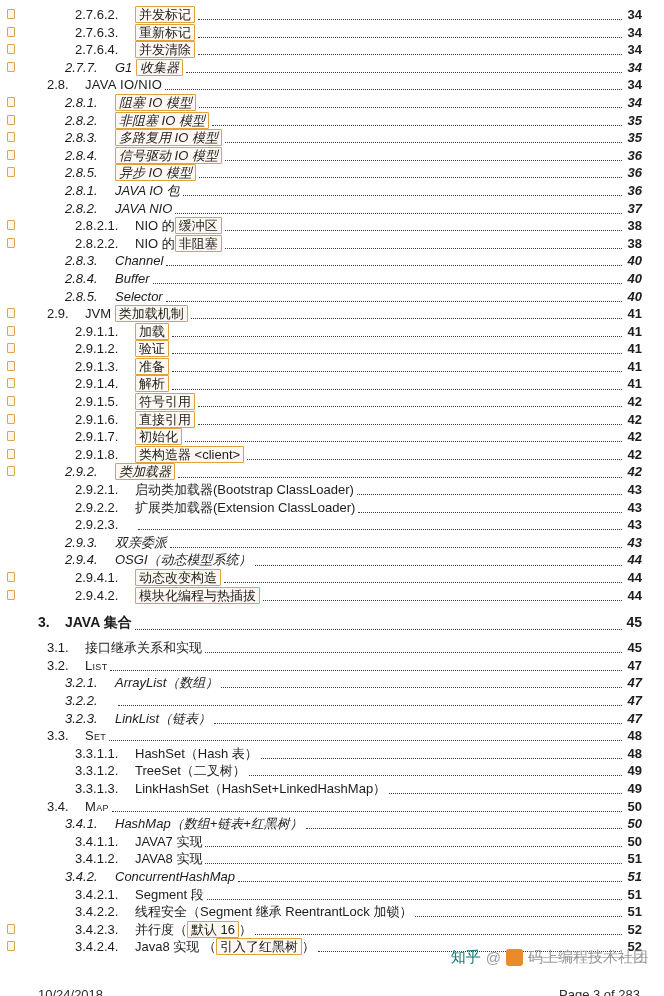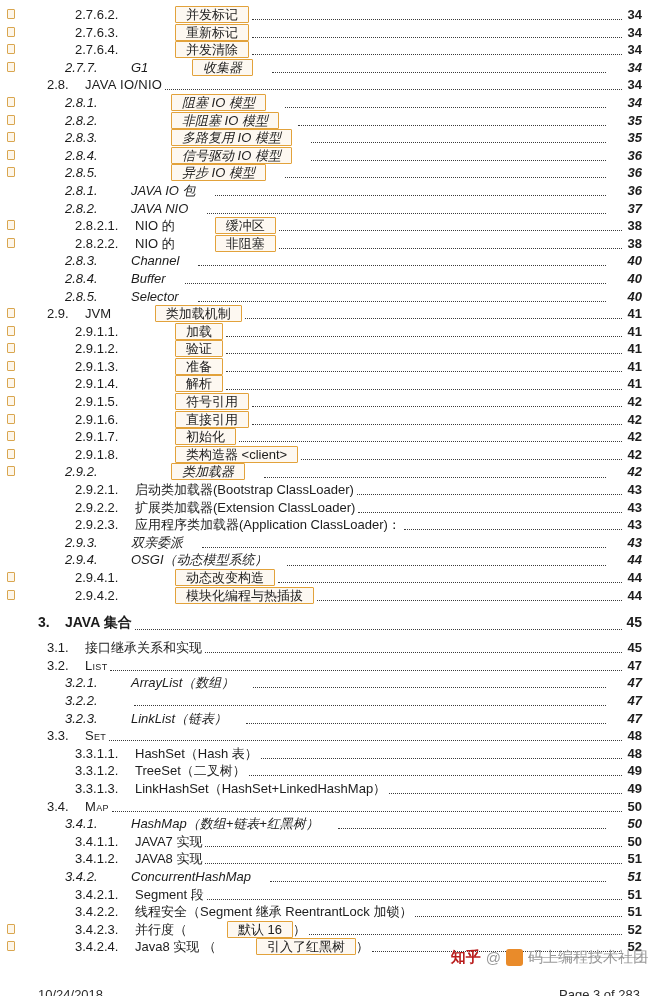--- a/index.html
+++ b/index.html
@@ -17,33 +17,32 @@
     display:flex;
     align-items:flex-start;
     height:17.6px;
     line-height:17.6px;
     font-size:13px;
     white-space:nowrap;
   }
   .num { flex:none; }
   .lvl1 .num { width:27px; }
   .lvl2 { padding-left:9px; }  .lvl2 .num { width:38px; }
-  .lvl3 { padding-left:27px;gap:16px; } .lvl3 .num { width:50px; }
+  .lvl3 { padding-left:27px; } .lvl3 .num { width:50px; }
   .lvl4 { padding-left:37px; } .lvl4 .num { width:60px; }
   .italic { font-style:italic; }
   .bold { font-weight:700; font-size:14px; }
   .caps .txt { font-variant:small-caps; letter-spacing:.3px; }
   .heading { height:21px; line-height:21px; margin:8px 0 6px; }
   .txt { flex:none; }
   .txt .hl {
     border:1px solid var(--hl,#e2a23b);
     background:rgba(226,162,59,0.07);
     border-radius:1px;
-    padding:0 10px;
-    margin-left:40px;
+    padding:0 3px;
   }
   .leader {
     flex:1 1 auto;
     min-width:8px;
     margin:0 2px 3.5px 3px;
     border-bottom:1.6px dotted #3a3a3a;
     align-self:stretch;
   }
   .pg { flex:none; min-width:18px; text-align:right;font-weight:bold; }
   .marker {
@@ -53,21 +52,21 @@
     border:1px solid var(--marker,#d9a64f);
     background:#fdf6ea;
     border-radius:1px;
   }
   .watermark {
     position:absolute;
     top:948px; right:16px;
     display:flex; align-items:center; gap:5px;
     font-size:15px;
   }
-  .wm-brand { color:#b91c1c;font-weight:bold; }
+  .wm-brand { color:#0f766e; }
   .wm-at { color:#9a9a9a; }
   .wm-avatar {
     display:inline-block;
     width:17px; height:17px;
     background:var(--avatar,#e98b2a);
     border-radius:3px;
   }
   .wm-name { color:#9a9a9a; text-decoration:line-through; text-decoration-color:rgba(138,138,138,.55); }
   .footer-date { position:absolute; left:38px; top:987px; font-size:13px; color:#2b2b2b; }
   .footer-page { position:absolute; right:24px; top:987px; font-size:13px; color:#2b2b2b; }
@@ -275,21 +274,20 @@
     <div class="row lvl4 normal">
 
     <span class="num">2.9.2.2.</span>
     <span class="txt"><span>扩展类加载器(Extension ClassLoader)</span></span>
     <span class="leader"></span>
     <span class="pg">43</span>
   </div>
     <div class="row lvl4 normal">
 
     <span class="num">2.9.2.3.</span>
-    <span class="txt"><span>应用程序类加载器(Application ClassLoader)：</span></span>
     <span class="leader"></span>
     <span class="pg">43</span>
   </div>
     <div class="row lvl3 italic">
 
     <span class="num">2.9.3.</span>
     <span class="txt"><span>双亲委派</span></span>
     <span class="leader"></span>
     <span class="pg">43</span>
   </div>

